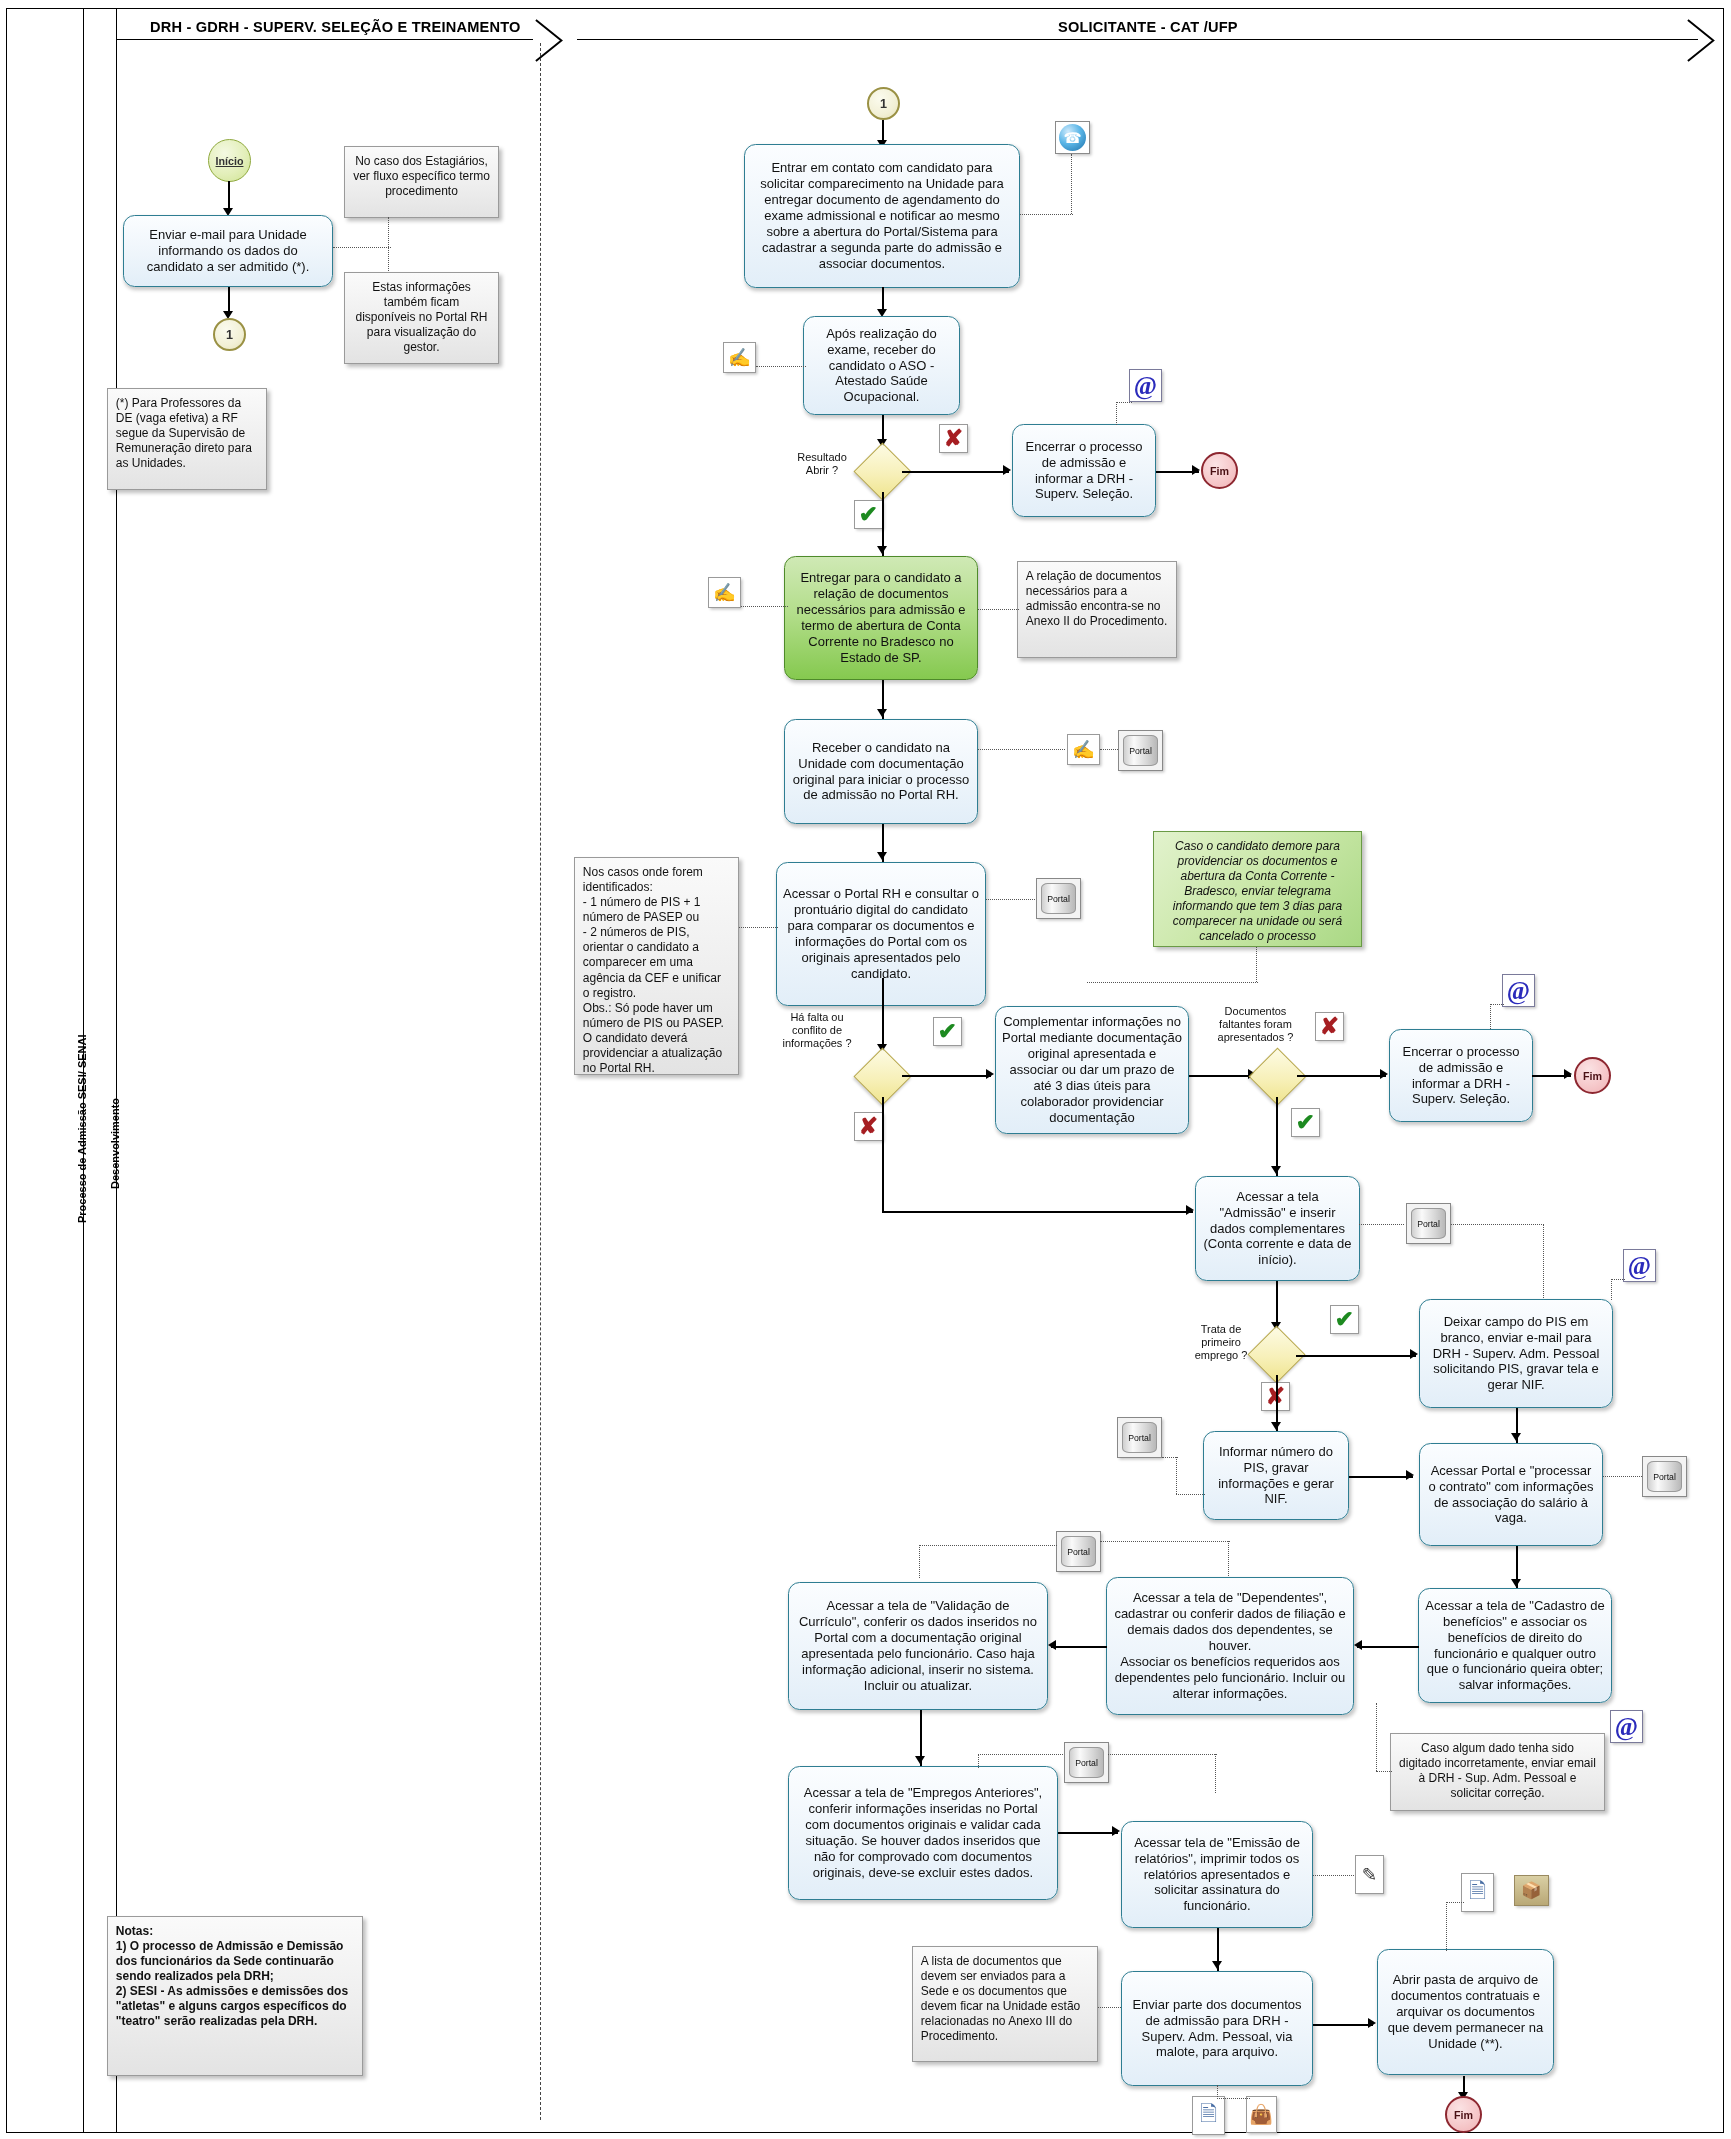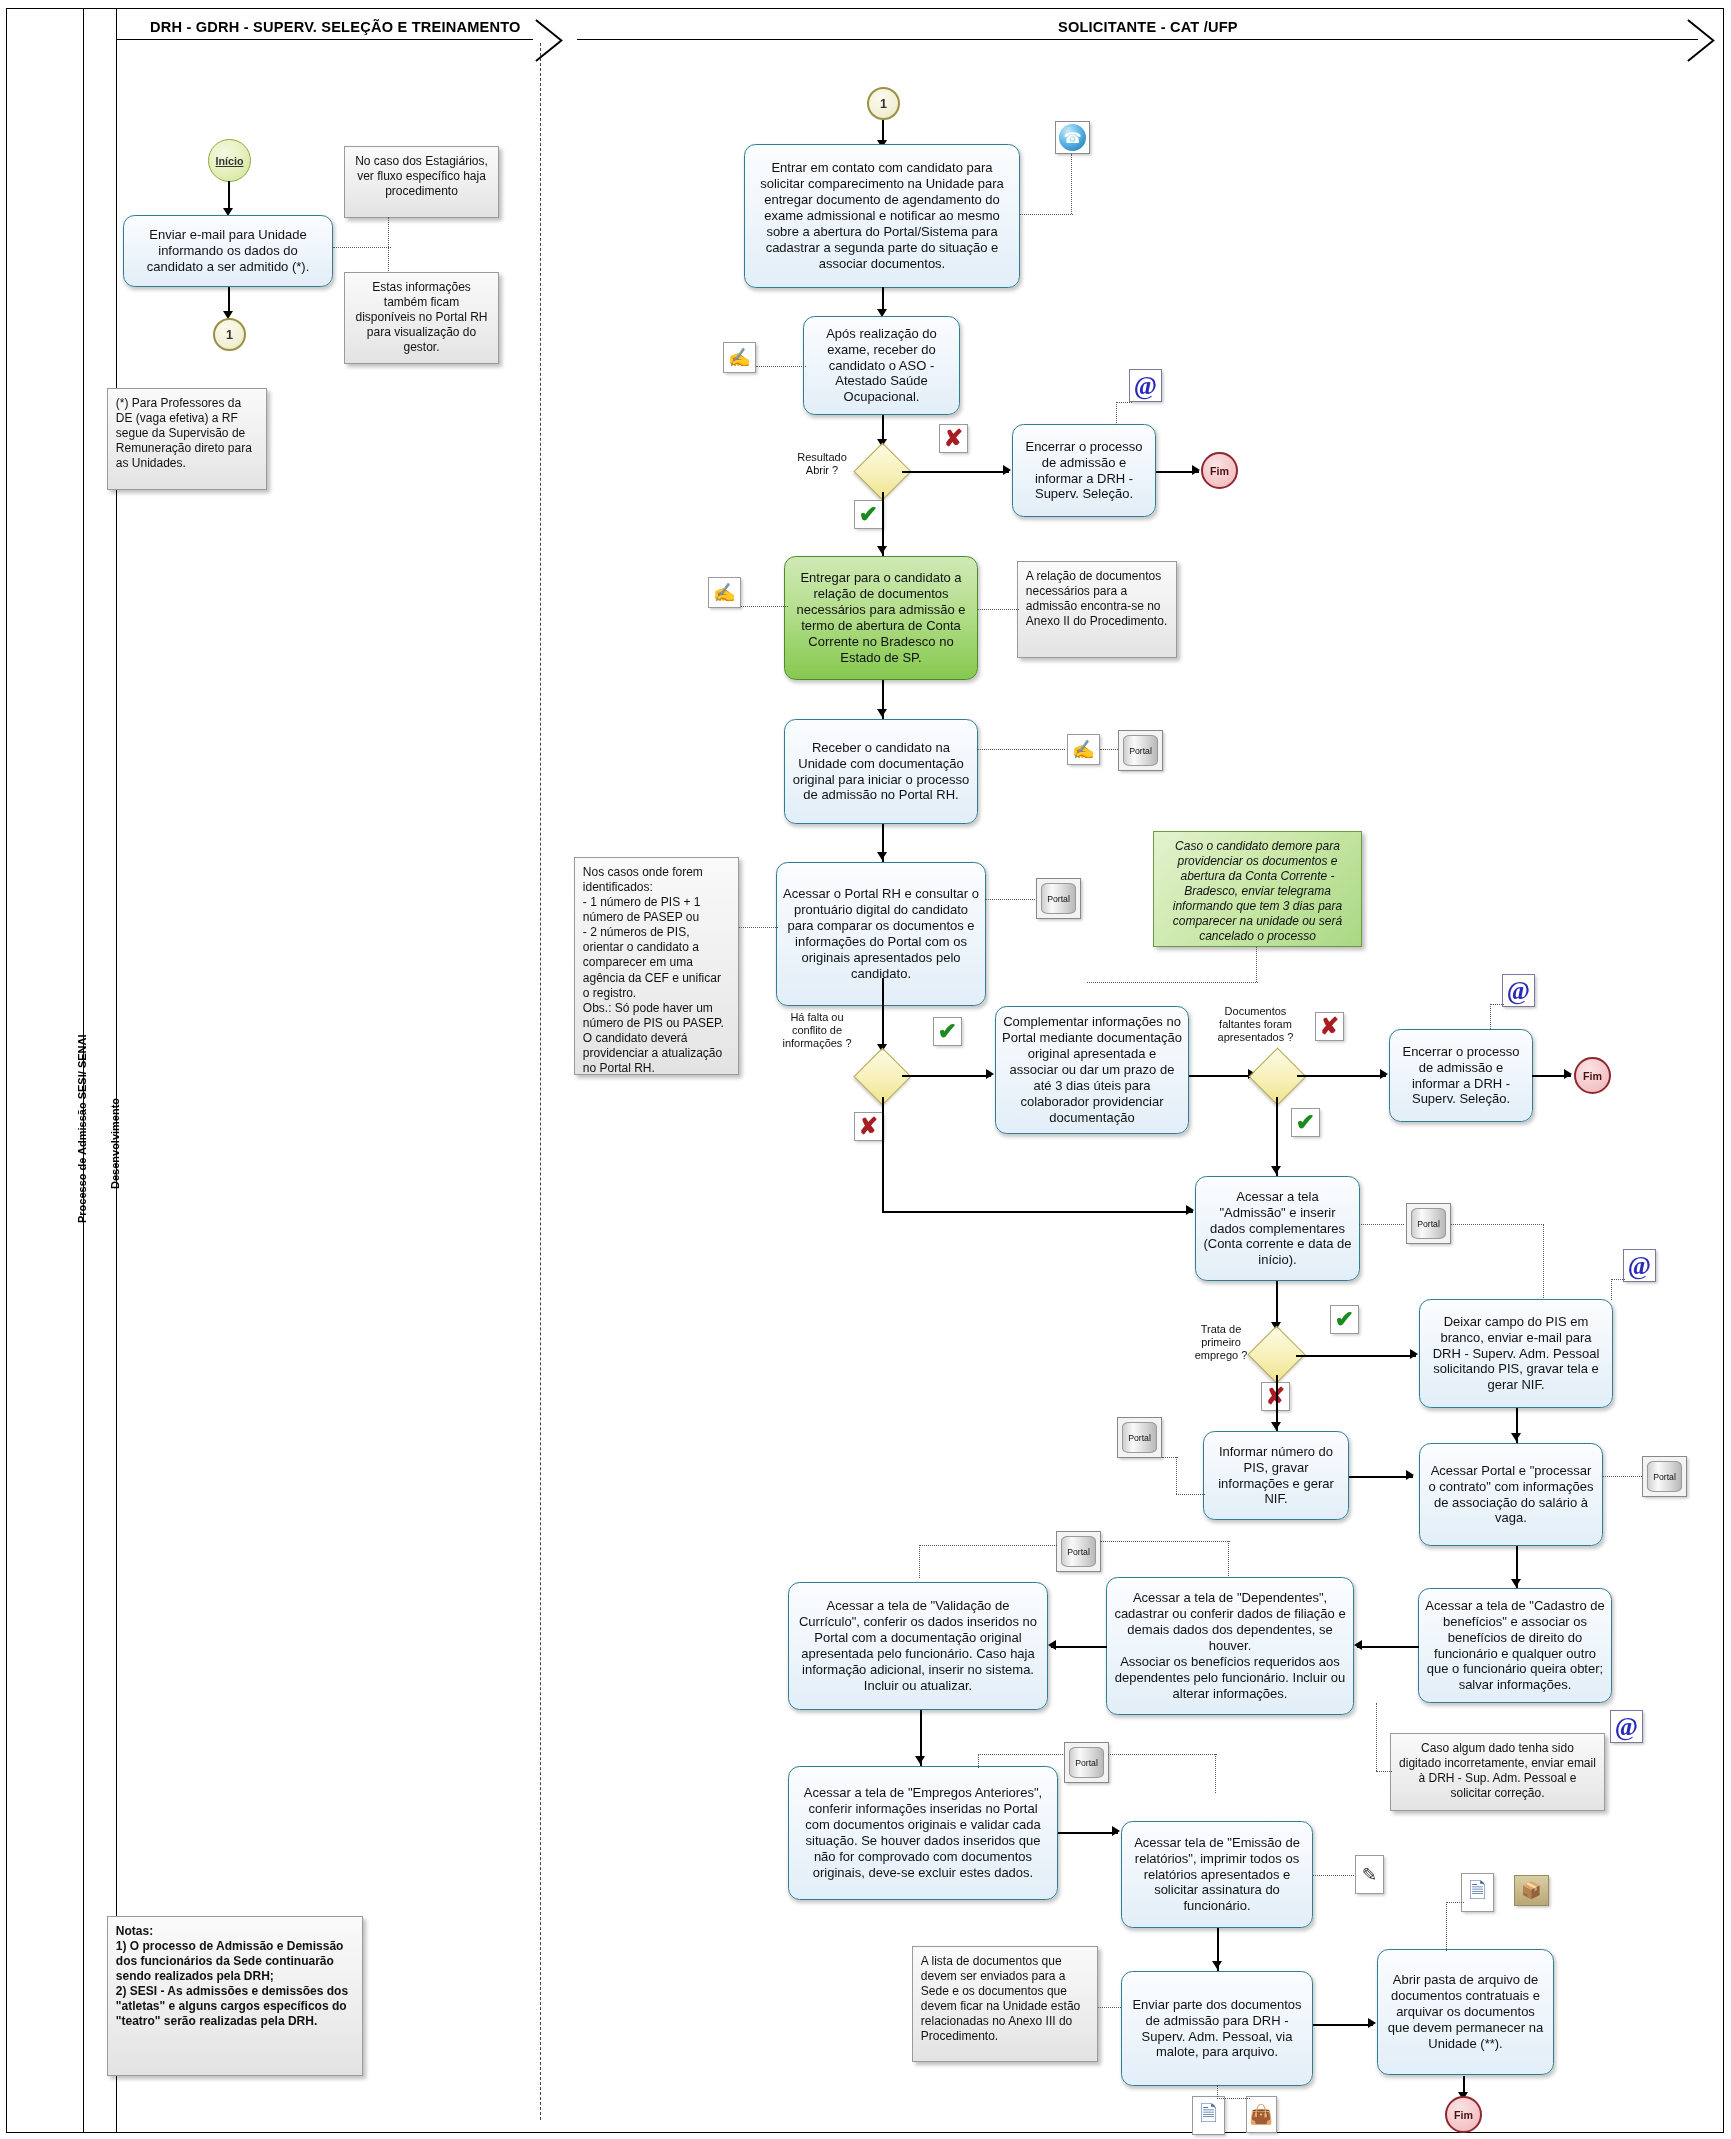--- a/index.html
+++ b/index.html
@@ -198,40 +198,40 @@
   <div class="arrow down" style="left:223px; top:208px;"></div>
 
   <div class="node" style="left:123px; top:215px; width:210px; height:72px;">Enviar e-mail para Unidade informando os dados do candidato a ser admitido (*).</div>
 
   <div class="ln v" style="left:228px; top:287px; height:29px;"></div>
   <div class="arrow down" style="left:223px; top:311px;"></div>
   <div class="term conn" style="left:213px; top:318px; width:33px; height:33px;">
     <span>1</span>
   </div>
 
-  <div class="note" style="left:344px; top:146px; width:155px; height:72px;">No caso dos Estagiários, ver fluxo específico haja procedimento</div>
+  <div class="note" style="left:344px; top:146px; width:155px; height:72px;">No caso dos Estagiários, ver fluxo específico termo procedimento</div>
   <div class="note" style="left:344px; top:272px; width:155px; height:92px;">Estas informações também ficam disponíveis no Portal RH para visualização do gestor.</div>
 
   <div class="dot.h dot h" style="left:333px; top:247px; width:58px;"></div>
   <div class="dot v" style="left:388px; top:217px; height:30px;"></div>
   <div class="dot v" style="left:388px; top:247px; height:24px;"></div>
 
   <div class="note left" style="left:107px; top:388px; width:160px; height:102px;">(*) Para Professores da DE (vaga efetiva) a RF segue da Supervisão de Remuneração direto para as Unidades.</div>
 
   <div class="note left bold" style="left:107px; top:1916px; width:256px; height:160px;">Notas:
 1) O processo de Admissão e Demissão dos funcionários da Sede continuarão sendo realizados pela DRH;
 2) SESI - As admissões e demissões dos "atletas" e alguns cargos específicos do "teatro" serão realizadas pela DRH.</div>
 
   <div class="term conn" style="left:867px; top:87px; width:33px; height:33px;">
     <span>1</span>
   </div>
   <div class="ln v" style="left:882px; top:120px; height:25px;"></div>
   <div class="arrow down" style="left:877px; top:140px;"></div>
 
-  <div class="node" style="left:744px; top:144px; width:276px; height:144px;">Entrar em contato com candidato para solicitar comparecimento na Unidade para entregar documento de agendamento do exame admissional e notificar ao mesmo sobre a abertura do Portal/Sistema para cadastrar a segunda parte do situação e associar documentos.</div>
+  <div class="node" style="left:744px; top:144px; width:276px; height:144px;">Entrar em contato com candidato para solicitar comparecimento na Unidade para entregar documento de agendamento do exame admissional e notificar ao mesmo sobre a abertura do Portal/Sistema para cadastrar a segunda parte do admissão e associar documentos.</div>
 
   <div class="phone" style="left:1055px; top:121px;">
     <span class="ball">☎</span>
   </div>
   <div class="dot v" style="left:1071px; top:154px; height:60px;"></div>
   <div class="dot h" style="left:1020px; top:214px; width:53px;"></div>
 
   <div class="ln v" style="left:882px; top:287px; height:27px;"></div>
   <div class="arrow down" style="left:877px; top:309px;"></div>
 

